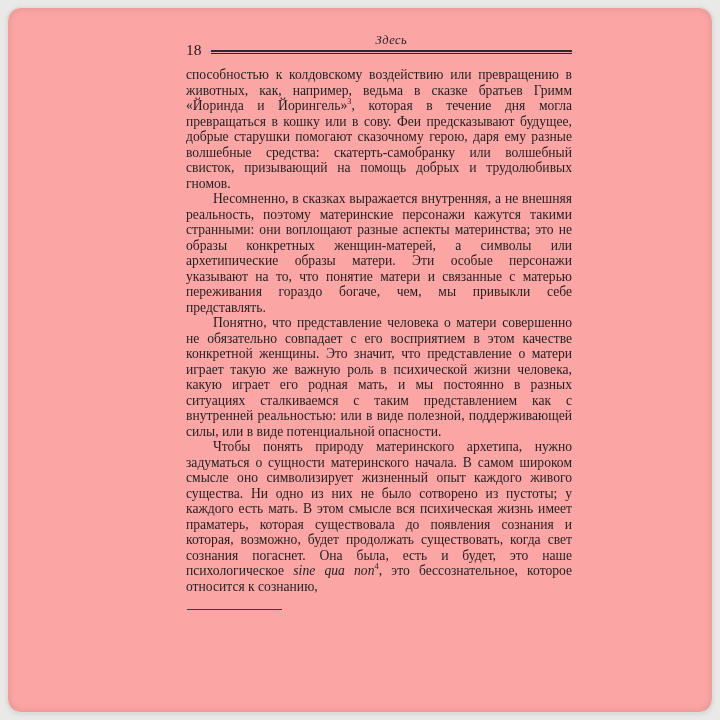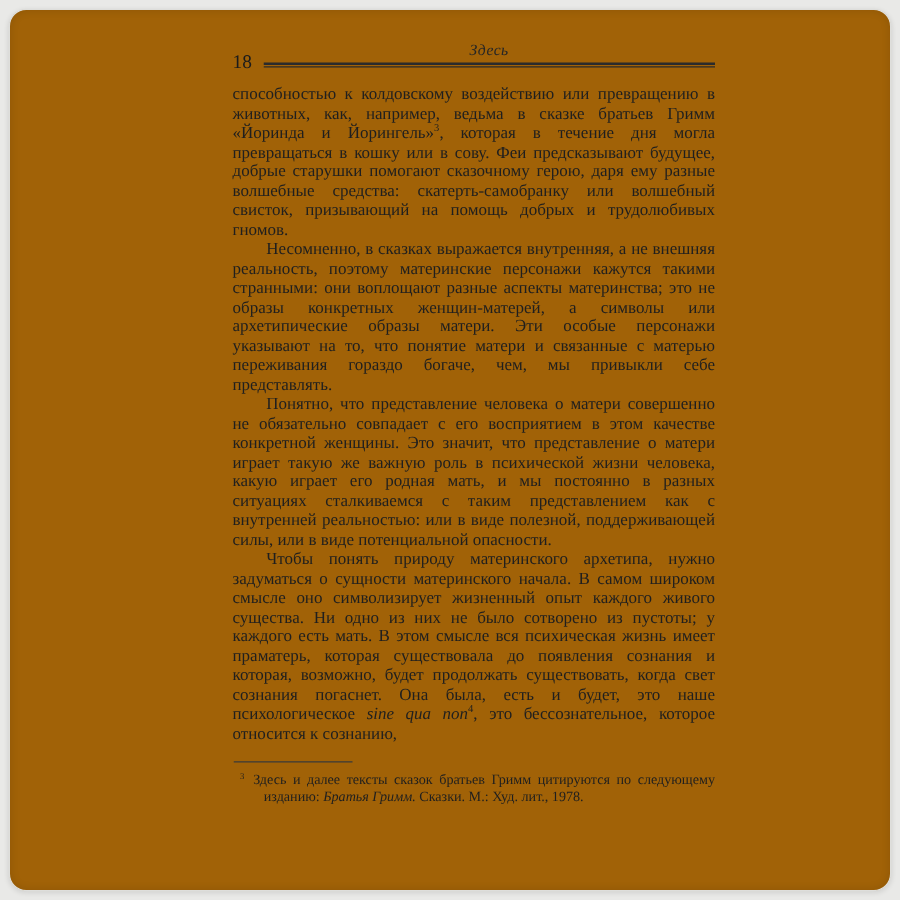--- a/index.html
+++ b/index.html
@@ -12,21 +12,21 @@
   }
   .scan-bg {
     position: relative;
     width: 720px;
     height: 720px;
     overflow: hidden;
   }
   .page {
     position: absolute;
     left: 7px; top: 7px; right: 7px; bottom: 7px;
-    background: #a16207;
+    background: #fca5a5;
     border: 1px solid #dededb;
     border-radius: 14px;
     box-shadow: 0 0 8px rgba(0,0,0,0.12) inset, 0 1px 4px rgba(0,0,0,0.10);
     box-sizing: border-box;
     padding: 26px 140px 24px 178px;
     overflow: hidden;
     color: #1f1f1f;
   }
   
   .header {
@@ -112,17 +112,16 @@
     <div class="body-text">
         <p class="para"><span>способностью к колдовскому воздействию или превращению в животных, как, например, ведьма в сказке братьев Гримм «Йоринда и Йорингель»</span><sup>3</sup><span>, которая в течение дня могла превращаться в кошку или в сову. Феи предсказывают будущее, добрые старушки помогают сказочному герою, даря ему разные волшебные средства: скатерть-самобранку или волшебный свисток, призывающий на помощь добрых и трудолюбивых гномов.</span></p>
         <p class="para indent"><span>Несомненно, в сказках выражается внутренняя, а не внешняя реальность, поэтому материнские персонажи кажутся такими странными: они воплощают разные аспекты материнства; это не образы конкретных женщин-матерей, а символы или архетипические образы матери. Эти особые персонажи указывают на то, что понятие матери и связанные с матерью переживания гораздо богаче, чем, мы привыкли себе представлять.</span></p>
         <p class="para indent"><span>Понятно, что представление человека о матери совершенно не обязательно совпадает с его восприятием в этом качестве конкретной женщины. Это значит, что представление о матери играет такую же важную роль в психической жизни человека, какую играет его родная мать, и мы постоянно в разных ситуациях сталкиваемся с таким представлением как с внутренней реальностью: или в виде полезной, поддерживающей силы, или в виде потенциальной опасности.</span></p>
         <p class="para indent"><span>Чтобы понять природу материнского архетипа, нужно задуматься о сущности материнского начала. В самом широком смысле оно символизирует жизненный опыт каждого живого существа. Ни одно из них не было сотворено из пустоты; у каждого есть мать. В этом смысле вся психическая жизнь имеет праматерь, которая существовала до появления сознания и которая, возможно, будет продолжать существовать, когда свет сознания погаснет. Она была, есть и будет, это наше психологическое </span><i>sine qua non</i><sup>4</sup><span>, это бессознательное, которое относится к сознанию,</span></p>
       </div>
 
     <div class="fnsep"></div>
 
     <div class="footnotes">
-        <p class="footnote"><sup class="fn-marker">3</sup><span>Здесь и далее тексты сказок братьев Гримм цитируются по следующему изданию: </span><i>Братья Гримм.</i><span> Сказки. М.: Худ. лит., 1978.</span></p>
       </div>
 
   </div>
 </div>
 
 </body></html>

